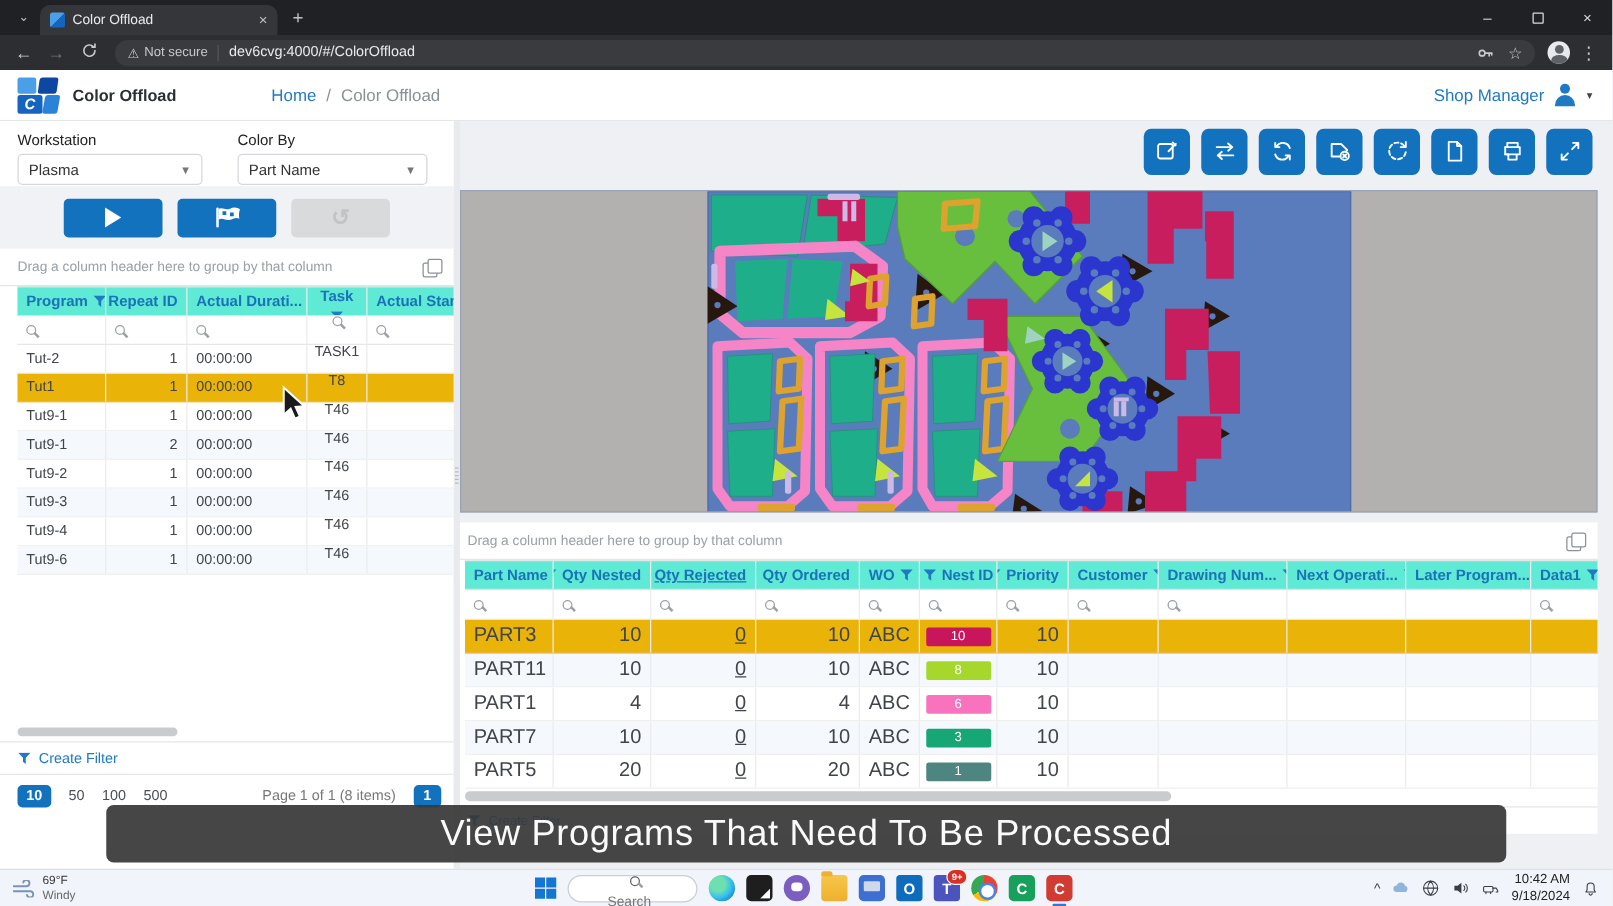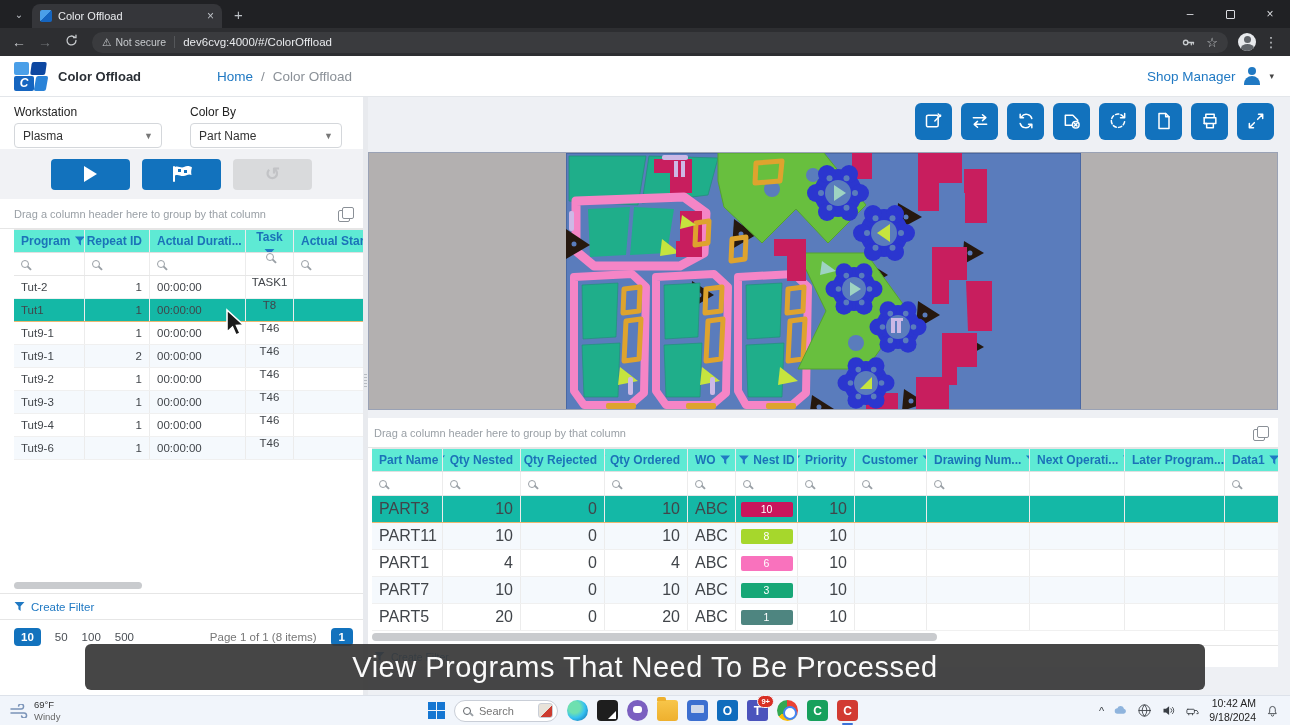--- a/index.html
+++ b/index.html
@@ -63,21 +63,21 @@
   .chooser::after{content:"";position:absolute;left:4px;top:0;width:10px;height:10px;border:1.4px solid #8a9097;border-radius:2px;background:#fff;}
 
   .fn{display:inline-block;width:11px;height:11px;background:#2079c3;flex:none;
       clip-path:polygon(5% 10%,95% 10%,60% 48%,60% 92%,40% 76%,40% 48%);}
   .mg{display:inline-block;width:8px;height:8px;border:1.4px solid #9aa0a6;border-radius:50%;position:relative;flex:none;}
   .mg::after{content:"";position:absolute;width:4.5px;height:1.5px;background:#9aa0a6;transform:rotate(45deg);right:-3.5px;bottom:-1px;}
 
   .lgrid{font-size:11.5px;}
   .grow{display:flex;height:23px;border-bottom:1px solid #f0f0f0;background:#fff;}
   .grow.alt{background:#f5f9fd;}
-  .grow.sel{background:#14b8a6;border-bottom:1px solid #ecb871;}
+  .grow.sel{background:#eab308;border-bottom:1px solid #ecb871;}
   .gcell{display:flex;align-items:center;gap:4px;padding:0 7px;height:100%;border-right:1px solid #ececec;overflow:hidden;white-space:nowrap;color:#41454a;}
   .ghead .gcell{color:#1b72b8;font-weight:bold;font-size:12px;}
   .ghead{display:flex;height:24px;border-top:1px solid #e6e6e6;border-bottom:1px solid #e0e0e0;background:#5eead4;}
   .gsearch{display:flex;height:23px;border-bottom:1px solid #e6e6e6;background:#fff;}
   .num{justify-content:flex-end;}
   .c-l1{width:71px;} .c-l2{width:65px;} .c-l3{width:96px;} .c-l4{width:48px;flex-direction:column;} .c-l5{width:69px;border-right:none;}
   .lfiller{height:120px;}
   .hscroll{height:7px;margin:2px 0 0 14px;width:128px;background:#c9cbce;border-radius:4px;}
   .cfilter-row{height:26px;display:flex;align-items:center;gap:6px;padding-left:14px;border-top:1px solid #e6e6e6;margin-top:4px;color:#2079c3;font-size:11.5px;}
   .pager{height:34px;border-top:1px solid #e6e6e6;display:flex;align-items:center;padding:0 10px 0 14px;gap:14px;font-size:11.5px;color:#555;}
@@ -95,39 +95,39 @@
   .rtoolbar{height:48px;display:flex;align-items:center;justify-content:flex-end;gap:9px;padding-right:4px;}
   .icobtn{width:37px;height:37px;background:#1272bd;border-radius:6px;display:flex;align-items:center;justify-content:center;}
   .icobtn svg{width:20px;height:20px;stroke:#fff;fill:none;stroke-width:1.8;stroke-linecap:round;stroke-linejoin:round;}
   .canvas{position:relative;margin-top:7px;width:910px;height:258px;background:#b3b0b0;border:1px solid #9aa2b5;overflow:hidden;}
   .nest{position:absolute;left:197px;top:0;}
 
   .rgrid{margin-top:8px;background:#fff;}
   .rgrid .grow{height:27px;}
   .rgrid .gsearch{height:24px;}
   .rgrid .ghead{height:24px;}
-  .c-r1{width:71px;} .c-r2{width:78px;} .c-r3{width:84px;} .c-r4{width:83px;} .c-r5{width:48px;}
+  .c-r1{width:71px;} .c-r2{width:78px;} .c-r3{width:84px;text-decoration:underline;} .c-r4{width:83px;} .c-r5{width:48px;}
   .c-r6{width:62px;justify-content:center;} .c-r7{width:57px;} .c-r8{width:72px;} .c-r9{width:103px;}
   .c-r10{width:95px;} .c-r11{width:100px;} .c-r12{width:53px;border-right:none;}
   .badge{min-width:52px;height:15px;border-radius:2px;color:#fff;font-size:10.5px;display:flex;align-items:center;justify-content:center;}
   .rscroll{height:8px;margin:2px 0 2px 4px;width:565px;background:#c9cbce;border-radius:4px;}
 
   
   .overlay{position:absolute;left:85px;top:644px;width:1120px;height:46px;background:rgba(56,56,56,0.93);border-radius:6px;display:flex;align-items:center;justify-content:center;z-index:50;}
   .overlay span{color:#fafafa;font-size:29px;font-weight:300;letter-spacing:0.5px;}
 
   
   .taskbar{position:absolute;left:0;top:695px;width:1290px;height:30px;background:#f1f5fb;border-top:1px solid #dde2ea;display:flex;align-items:center;z-index:40;}
   .weather{display:flex;align-items:center;gap:6px;margin-left:10px;width:150px;}
   .weather .wtxt{font-size:9.5px;color:#333;line-height:1.25;}
   .weather .wtxt .sub{color:#666;}
   .tb-center{display:flex;align-items:center;gap:9px;margin-left:268px;}
   .startlogo{width:17px;height:17px;display:grid;grid-template-columns:8px 8px;grid-template-rows:8px 8px;gap:1px;}
   .startlogo i{background:#1576d2;}
-  .tsearch{width:104px;height:22px;background:#fff;border:1px solid #c9ced7;border-radius:11px;display:flex;align-items:center;gap:6px;padding:0 4px 0 8px;}
+  .tsearch{width:104px;height:22px;background:#fff;border:1px solid #c9ced7;border-radius:11px;display:flex;align-items:center;gap:6px;padding:0 4px 0 8px;flex-direction:column;}
   .tsearch input{border:none;outline:none;width:48px;font-size:11px;color:#555;background:transparent;font-family:"Liberation Sans",sans-serif;}
   .tsearch .bingbadge{width:15px;height:15px;border-radius:3px;margin-left:auto;background:linear-gradient(135deg,#e8e3da 55%,#cc3b2f 55%);border:1px solid #c9ced7;}
   .tbico{width:21px;height:21px;border-radius:4px;position:relative;flex:none;}
   .ico-edge{border-radius:50%;background:radial-gradient(circle at 35% 35%,#6ee0b0 0 30%,#35c1f1 55%,#0a5fa0 100%);}
   .ico-photos{background:#1e1e1e;}
   .ico-photos::after{content:"";position:absolute;right:2px;bottom:2px;width:8px;height:8px;background:#fff;clip-path:polygon(0 100%,100% 0,100% 100%);}
   .ico-chat{border-radius:50%;background:#7b5fc0;}
   .ico-chat::after{content:"";position:absolute;left:6px;top:6px;width:9px;height:7px;border-radius:3px;background:#fff;}
   .ico-folder{background:linear-gradient(#f8c64a,#eeb02e);border-radius:3px;}
   .ico-folder::before{content:"";position:absolute;left:0;top:-3px;width:9px;height:4px;background:#eeb02e;border-radius:2px 2px 0 0;}

